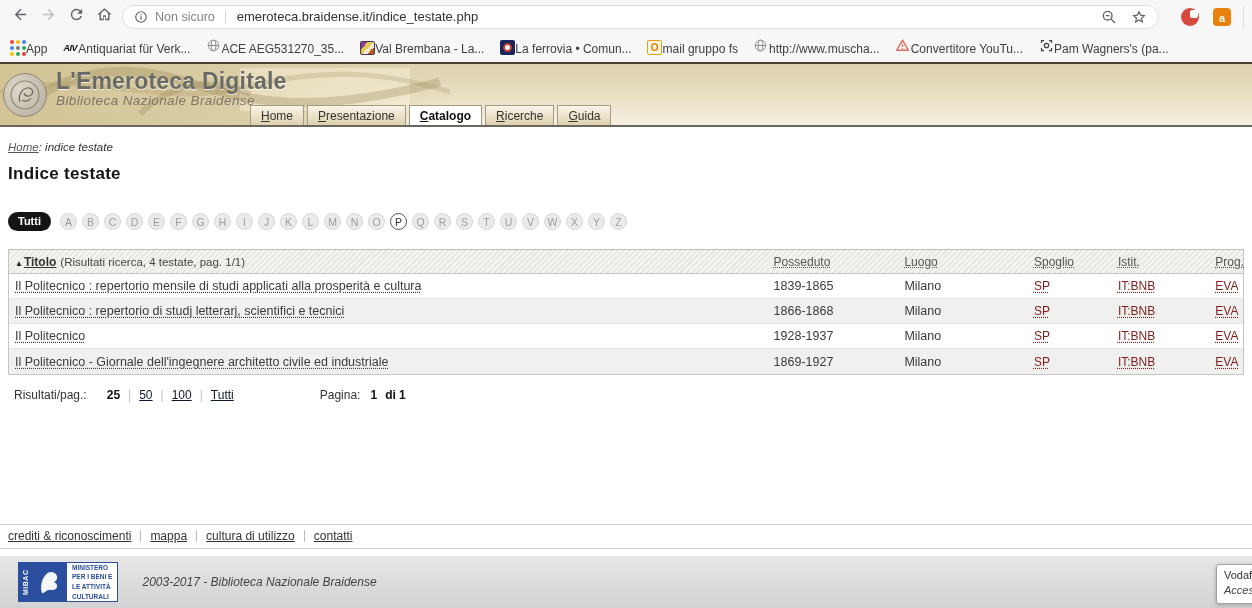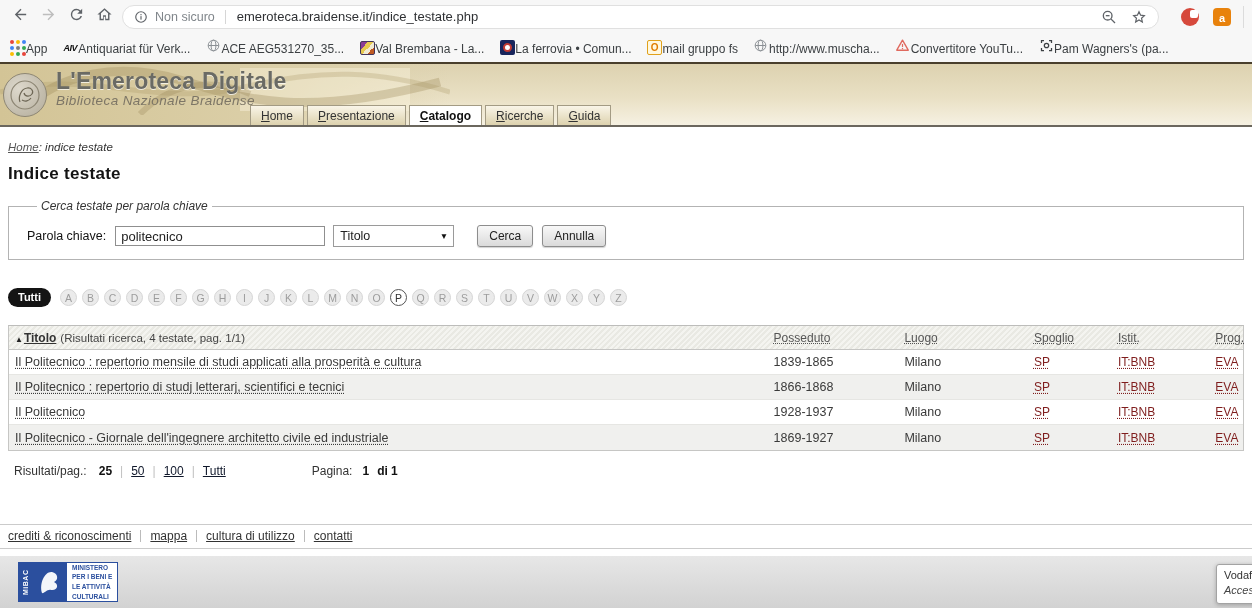--- a/index.html
+++ b/index.html
@@ -101,21 +101,21 @@
   .th-link { text-decoration:underline; text-decoration-style:dotted; color:#555; }
   .t-row { height:25px; background:#fff; border-bottom:1px solid #e6e6e3; font-size:12.5px; color:#3a3a3a; }
   .t-row.alt { background:#f0f0ee; }
   .t-row:last-child { border-bottom:none; }
   .t-row > div { padding-left:2px; white-space:nowrap; overflow:hidden; }
   .t-row .c-titolo { padding-left:6px; }
   .row-link { color:#3a3a3a; text-decoration:underline; text-decoration-style:dotted; text-underline-offset:2px; }
   .cell-link { color:#7f1d1d; text-decoration:underline; text-decoration-style:dotted; text-underline-offset:2px; font-size:12px;}
 
   .pager { margin:13px 0 0 14px; display:flex; align-items:center; font-size:12px; color:#333; }
-  .pager .lbl { margin-right:12px;text-align:center; }
+  .pager .lbl { margin-right:20px;text-align:center; }
   .pg-current { font-weight:bold; color:#111; }
   .pg-sep { color:#c0c0c0; margin:0 8px; }
   .pg-link { color:#0f172a; text-decoration:underline; }
   .pg-page-label { margin-left:86px; margin-right:10px; }
   .pg-num { font-weight:bold; color:#111; margin-right:8px; }
   .pg-total { font-weight:bold; color:#111; }
 
   
   .page-footer { position:absolute; left:0; right:0; bottom:0; }
   .footer-links { background:#fff; border-top:1px solid #cbcbcb; border-bottom:1px solid #cbcbcb;
@@ -296,33 +296,20 @@
         <div class="tab"><u>R</u>icerche</div>
         <div class="tab"><u>G</u>uida</div>
       </div>
   </div>
 
   <div class="breadcrumb">
     <span class="bc-home">Home</span><span>: indice testate</span>
   </div>
   <div class="page-title">Indice testate</div>
 
-  <fieldset class="search-box">
-    <legend>Cerca testate per parola chiave</legend>
-    <div class="form-row">
-      <span class="kw-label">Parola chiave:</span>
-      <input class="kw-input" type="text" value="politecnico" style="">
-      <div class="select-box">
-        <span>Titolo</span>
-        <span class="select-arrow">▼</span>
-      </div>
-      <button class="btn btn-cerca">Cerca</button>
-      <button class="btn btn-annulla">Annulla</button>
-    </div>
-  </fieldset>
 
   <div class="alpha-row" id="alpha-row">
     <span class="alpha-all">Tutti</span>
   <span class="alpha-letter">A</span>
       <span class="alpha-letter">B</span>
       <span class="alpha-letter">C</span>
       <span class="alpha-letter">D</span>
       <span class="alpha-letter">E</span>
       <span class="alpha-letter">F</span>
       <span class="alpha-letter">G</span>
@@ -427,20 +414,21 @@
               <path d="M6 26 C3 16 9 4 16 5 c6 1 7 8 2 10 c5 2 4 9 -3 8 c-4-1 -7 4 -9 3 Z" fill="#fff" opacity=".95"></path>
             </svg>
         </div>
         <div class="mibac-text">
           <div>MINISTERO</div>
           <div>PER I BENI E</div>
           <div>LE ATTIVITÀ</div>
           <div>CULTURALI</div>
         </div>
       </div>
+      <div class="copyright">2003-2017 - Biblioteca Nazionale Braidense</div>
     </div>
   </div>
 
   <div class="vodafone-box">
     <div class="vf-1">Vodafo</div>
     <div class="vf-2">Access</div>
   </div>
 
 </div>
 

